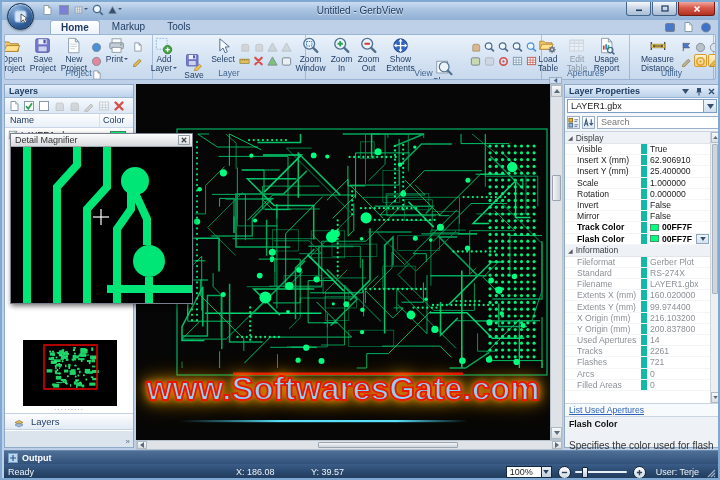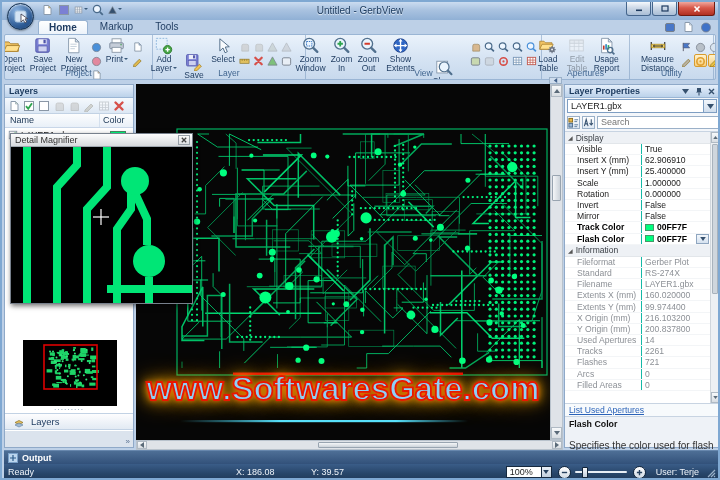--- a/index.html
+++ b/index.html
@@ -12,21 +12,21 @@
   .appbtn{position:absolute;left:5px;top:1px;width:27px;height:27px;border-radius:50%;z-index:40;
     background:radial-gradient(circle at 35% 28%,#8cb4e2,#2e5c96 62%,#1b3e6d);border:1px solid #14304f;
     box-shadow:inset 0 1px 2px rgba(255,255,255,.7),0 1px 2px rgba(0,0,0,.35);display:flex;align-items:center;justify-content:center}
   .qat{position:absolute;left:38px;top:1px;display:flex;gap:3px;align-items:center;z-index:5;height:14px}
   .qicon{width:14px;height:13px;display:flex;align-items:center;justify-content:center}
   .winbtns{position:absolute;right:3px;top:0;display:flex;z-index:6}
   .winbtn{width:25px;height:14px;border:1px solid #44658c;border-top:none;border-radius:0 0 3px 3px;margin-left:1px;
     background:linear-gradient(#f6f9fc,#ccd8e7 45%,#a9bed6);display:flex;align-items:center;justify-content:center}
   .winbtn.close{width:37px;background:linear-gradient(#f0a89e,#d8584a 45%,#b03022);border-color:#701a10}
   
-  .tabrow{position:absolute;left:0;top:18px;right:0;height:14px;display:flex;padding-left:36px;gap:2px}
+  .tabrow{position:absolute;left:12px;top:18px;right:0;height:14px;display:flex;padding-left:36px;gap:2px}
   .tab{padding:1px 10px 0;font-size:10px;color:#1d3a5f;border-radius:3px 3px 0 0}
   .tab.active{background:linear-gradient(#feffff,#edf3fa);border:1px solid #98b3d2;border-bottom:none;font-weight:bold}
   .corner-icons{position:absolute;right:5px;top:18px;display:flex;gap:4px;z-index:6}
   .corner-icons span{width:14px;height:13px;display:flex;align-items:center;justify-content:center}
   
   .ribbon{position:absolute;left:2px;top:32px;right:2px;height:46px;background:linear-gradient(#eaf2fb,#d5e3f3 55%,#c8d9ed);
     border:1px solid #9ab5d4;border-radius:2px;display:flex;overflow:hidden}
   .rgroup{position:relative;height:100%;border-right:1px solid rgba(115,148,185,.5);padding:1px 16px 10px 0;flex:none}
   .rg-items{display:flex;height:34px;align-items:flex-start;justify-content:center;gap:1px}
   .rbtn{display:flex;flex-direction:column;align-items:center;padding-top:1px;border-radius:2px;flex:none}
@@ -80,21 +80,21 @@
   .rp-combo .arr{margin-left:auto;width:13px;height:100%;background:linear-gradient(#f2f6fb,#cfdded);border-left:1px solid #7e9ec2;display:flex;align-items:center;justify-content:center}
   .rp-toolbar{display:flex;align-items:center;gap:2px;padding:2px;height:18px;flex:none}
   .tgl{width:15px;height:13px;border:1px solid #9ab0c8;background:linear-gradient(#fff,#dfe9f4);display:flex;align-items:center;justify-content:center}
   .search{flex:1;height:13px;border:1px solid #9ab0c8;background:#fff;display:flex;align-items:center}
   .search input{border:0;outline:0;flex:1;min-width:0;font-size:9px;padding:0 0 0 3px;font-family:"Liberation Sans",sans-serif;color:#555;background:transparent}
   .rp-grid{position:relative;flex:1;background:#fff;border-top:1px solid #c8d4e2;overflow:hidden;padding-right:9px}
   .sec{height:12px;background:#eef1f5;color:#3a3f45;display:flex;align-items:center;padding-left:3px;gap:3px;border-bottom:1px solid #e2e6ea;font-size:8.5px}
   .sec .exp{font-size:6px;color:#555}
   .prow{height:11.2px;display:flex;align-items:center;border-bottom:1px solid #f3f5f7;font-size:8.6px}
   .prow .pl{width:76px;padding-left:12px;color:#222;white-space:nowrap;overflow:hidden;flex:none}
-  .prow .pv{flex:1;color:#222;display:flex;align-items:center;gap:3px;white-space:nowrap;overflow:hidden;border-left:1px solid #14b8a6;padding-left:3px;height:100%}
+  .prow .pv{flex:1;color:#222;display:flex;align-items:center;gap:3px;white-space:nowrap;overflow:hidden;border-left:6px solid #14b8a6;padding-left:3px;height:100%}
   .prow.dim .pl,.prow.dim .pv{color:#8c9096}
   .prow.boldrow .pl{font-weight:bold;color:#000}
   .sw2{width:9px;height:7px;border:1px solid #44996a;display:inline-block;flex:none}
   .ddbtn{margin-left:auto;width:13px;height:10px;border:1px solid #8fa6c0;background:linear-gradient(#f2f6fb,#d6e2f0);display:flex;align-items:center;justify-content:center;margin-right:1px}
   .rp-scroll{position:absolute;right:0;top:0;bottom:0;width:9px;background:#edf0f3;border-left:1px solid #d0d6dc}
   .rp-thumb{position:absolute;left:1px;right:1px;top:12px;height:150px;background:#cfd6dd;border:1px solid #a8b2bc;border-radius:1px}
   .rp-link{height:13px;border-top:1px solid #c8d4e2;background:#f7fafc;display:flex;align-items:center;padding-left:4px;flex:none}
   .rp-link a{color:#2a62b8;font-size:8.6px;text-decoration:underline}
   .rp-desc{height:31px;border-top:1px solid #c8d4e2;background:#eef2f7;padding:2px 4px;flex:none}
   .rp-desc b{font-size:8.8px;color:#111;display:block}

